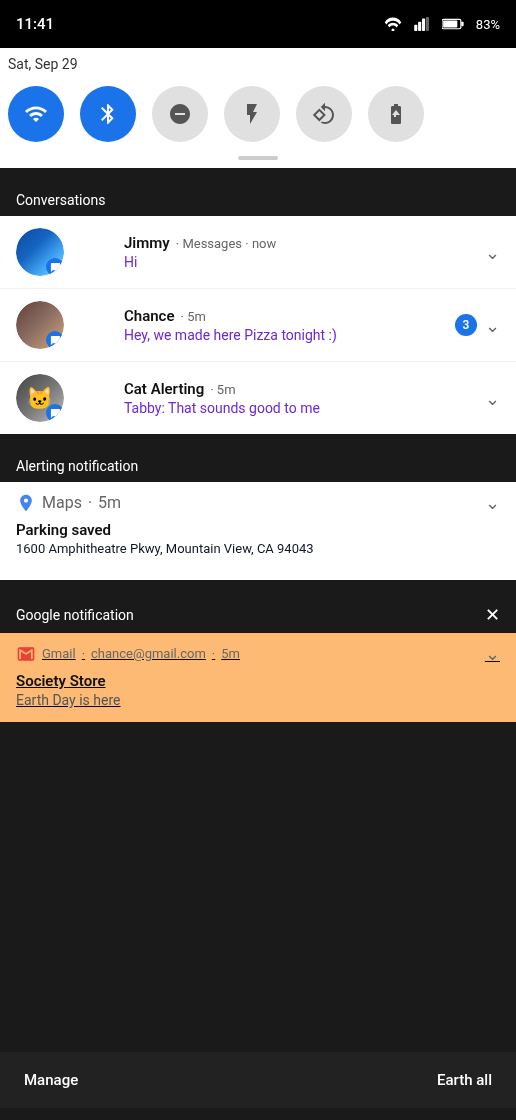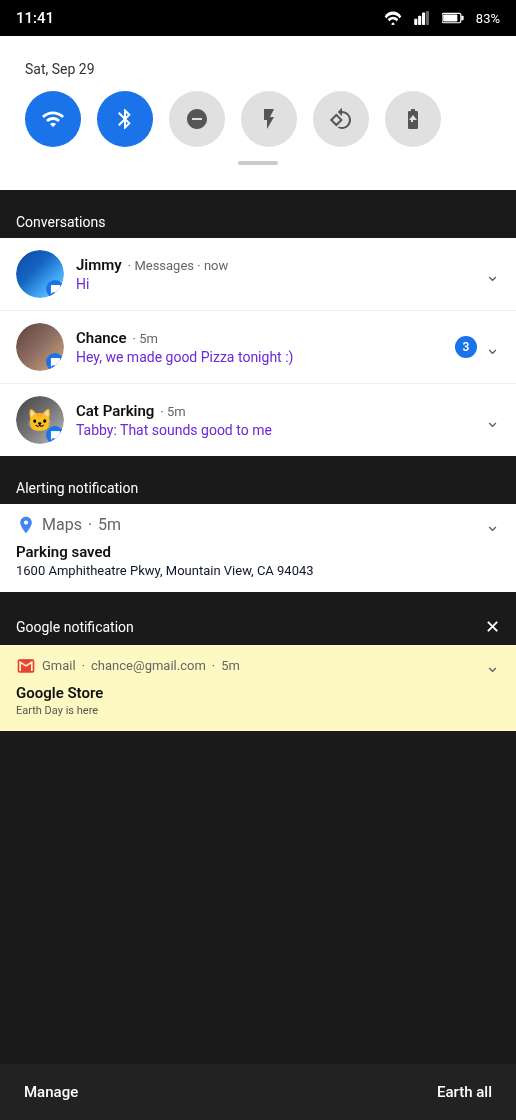--- a/index.html
+++ b/index.html
@@ -13,40 +13,40 @@
     }
 
     
     .status-bar {
       background: #000;
       color: #fff;
       display: flex;
       justify-content: space-between;
       align-items: center;
       padding: 8px 16px;
-      height: 36px;
+      height: 48px;
       text-align: center;
     }
     .status-time {
       font-size: 15px;
       font-weight: 500;
     }
     .status-icons {
       display: flex;
       align-items: center;
       gap: 12px;
     }
     .status-icons svg {
       fill: white;
     }
 
     
     .quick-settings {
       background: #fff;
-      padding: 25px;
+      padding: 8px;
       margin: 0;
     }
     .qs-date {
       font-size: 14px;
       color: #333;
       margin-bottom: 14px;
       font-weight: 400;
     }
     .qs-buttons {
       display: flex;
@@ -156,20 +156,21 @@
       justify-content: center;
     }
     .msg-icon svg {
       width: 11px;
       height: 11px;
       fill: white;
     }
     .convo-content {
       flex: 1;
       min-width: 0;
+      margin-left: 48px;
     }
     .convo-header {
       display: flex;
       align-items: center;
       gap: 6px;
       margin-bottom: 2px;
     }
     .convo-name {
       font-size: 15px;
       font-weight: 600;
@@ -226,36 +227,37 @@
       align-items: center;
       gap: 6px;
       font-size: 16px;
       color: #666;
     }
     .maps-icon {
       width: 20px;
       height: 20px;
     }
     .alerting-body {
-      padding: 4px 16px 14px;
+      padding: 4px 16px 24px;
     }
     .alerting-title {
       font-size: 15px;
       font-weight: 600;
       color: #111;
       margin-bottom: 2px;
     }
     .alerting-text {
       font-size: 13px;
       color: #0f172a;
     }
 
     
     .silent-card {
-      background: #fef9c3;
+      background: #fdba74;
+      text-decoration: underline;
     }
     .silent-header {
       display: flex;
       align-items: center;
       justify-content: space-between;
       padding: 10px 16px 4px;
     }
     .silent-app {
       display: flex;
       align-items: center;
@@ -270,28 +272,28 @@
     .silent-body {
       padding: 4px 16px 14px;
     }
     .silent-title {
       font-size: 15px;
       font-weight: 600;
       color: #111;
       margin-bottom: 2px;
     }
     .silent-text {
-      font-size: 11px;
+      font-size: 14px;
       color: #555;
     }
 
     
     .bottom-bar {
       position: fixed;
-      bottom: 0;
+      bottom: 12px;
       width: 516px;
       background: #222;
       display: flex;
       justify-content: space-between;
       align-items: center;
       padding: 14px 24px;
       height: 56px;
     }
     .bottom-manage {
       color: #fff;
@@ -428,40 +430,40 @@
         <svg viewBox="0 0 24 24" fill="white" width="11" height="11">
           <path d="M20 2H4c-1.1 0-2 .9-2 2v18l4-4h14c1.1 0 2-.9 2-2V4c0-1.1-.9-2-2-2z"></path>
         </svg>
       </div>
     </div>
     <div class="convo-content">
       <div class="convo-header">
         <span class="convo-name">Chance</span>
         <span class="convo-meta">· <span>5m</span></span>
       </div>
-      <div class="convo-text">Hey, we made good Pizza tonight :)</div>
+      <div class="convo-text">Hey, we made here Pizza tonight :)</div>
     </div>
     <div class="convo-actions">
       <div class="badge">3</div>
       <span class="chevron-down">⌄</span>
     </div>
   </div>
 
   <div class="convo-item">
     <div class="avatar">
       <div class="avatar-img cat-avatar" style="border-radius:50%;font-size:22px;display:flex;align-items:center;justify-content:center;">🐱</div>
       <div class="msg-icon">
         <svg viewBox="0 0 24 24" fill="white" width="11" height="11">
           <path d="M20 2H4c-1.1 0-2 .9-2 2v18l4-4h14c1.1 0 2-.9 2-2V4c0-1.1-.9-2-2-2z"></path>
         </svg>
       </div>
     </div>
     <div class="convo-content">
       <div class="convo-header">
-        <span class="convo-name">Cat Parking</span>
+        <span class="convo-name">Cat Alerting</span>
         <span class="convo-meta">· <span>5m</span></span>
       </div>
       <div class="convo-text">Tabby: That sounds good to me</div>
     </div>
     <div class="convo-actions">
       <span class="chevron-down">⌄</span>
     </div>
   </div>
 </div>
 
@@ -508,21 +510,21 @@
       </svg>
       <span>Gmail</span>
       <span>·</span>
       <span>chance@gmail.com</span>
       <span>·</span>
       <span>5m</span>
     </div>
     <span class="chevron-down">⌄</span>
   </div>
   <div class="silent-body">
-    <div class="silent-title">Google Store</div>
+    <div class="silent-title">Society Store</div>
     <div class="silent-text">Earth Day is here</div>
   </div>
 </div>
 
 <div class="gap-dark" style="height:60px;"></div>
 
 <div class="bottom-bar">
   <span class="bottom-manage">Manage</span>
   <span class="bottom-clearall">Earth all</span>
 </div>

